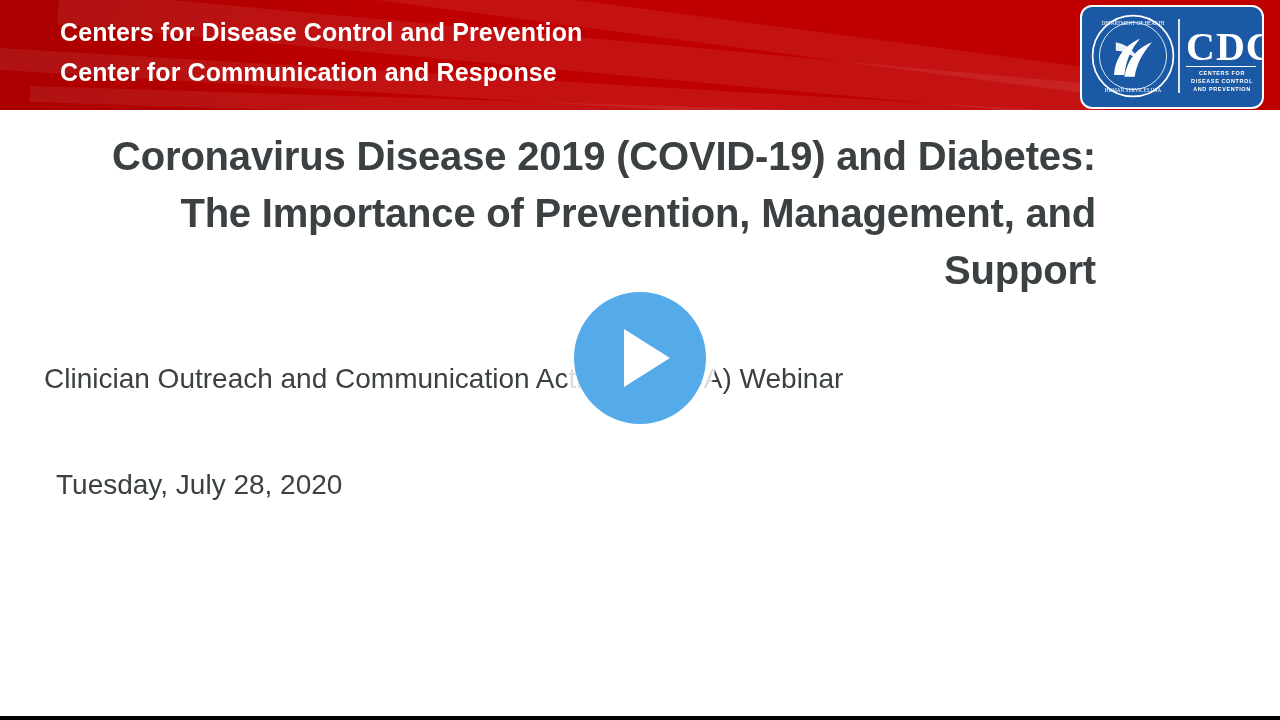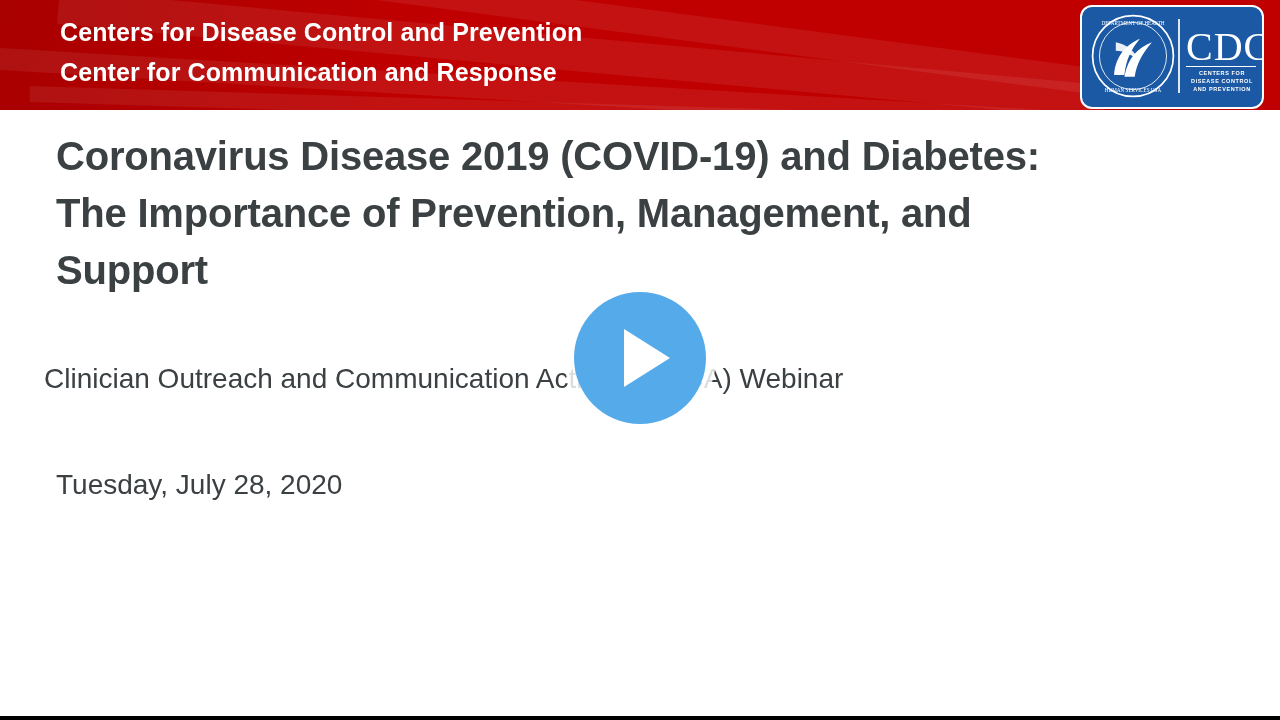--- a/index.html
+++ b/index.html
@@ -103,21 +103,21 @@
     height: 74px;
     background: rgba(255,255,255,0.85);
   }
   #cdc-logo .cdc-text {
     position: absolute;
     left: 104px;
     top: 20px;
     color: #ffffff;
     font-family: "Liberation Serif", serif;
     font-size: 40px;
-    font-weight: normal;
+    font-weight: bold;
     letter-spacing: 1px;
     line-height: 40px;
   }
   #cdc-logo .cdc-sub {
     position: absolute;
     left: 104px;
     top: 62px;
     width: 72px;
     color: #ffffff;
     font-size: 5.5px;
@@ -139,20 +139,21 @@
   #slide-title {
     position: absolute;
     left: 56px;
     top: 128px;
     width: 1040px;
     color: #3b4043;
     font-size: 40px;
     font-weight: bold;
     line-height: 57px;
     letter-spacing: -0.2px;
+    text-align: right;
   }
   #slide-subtitle {
     position: absolute;
     left: 44px;
     top: 358px;
     width: 1100px;
     color: #3b4043;
     font-size: 28px;
     line-height: 42px;
   }

